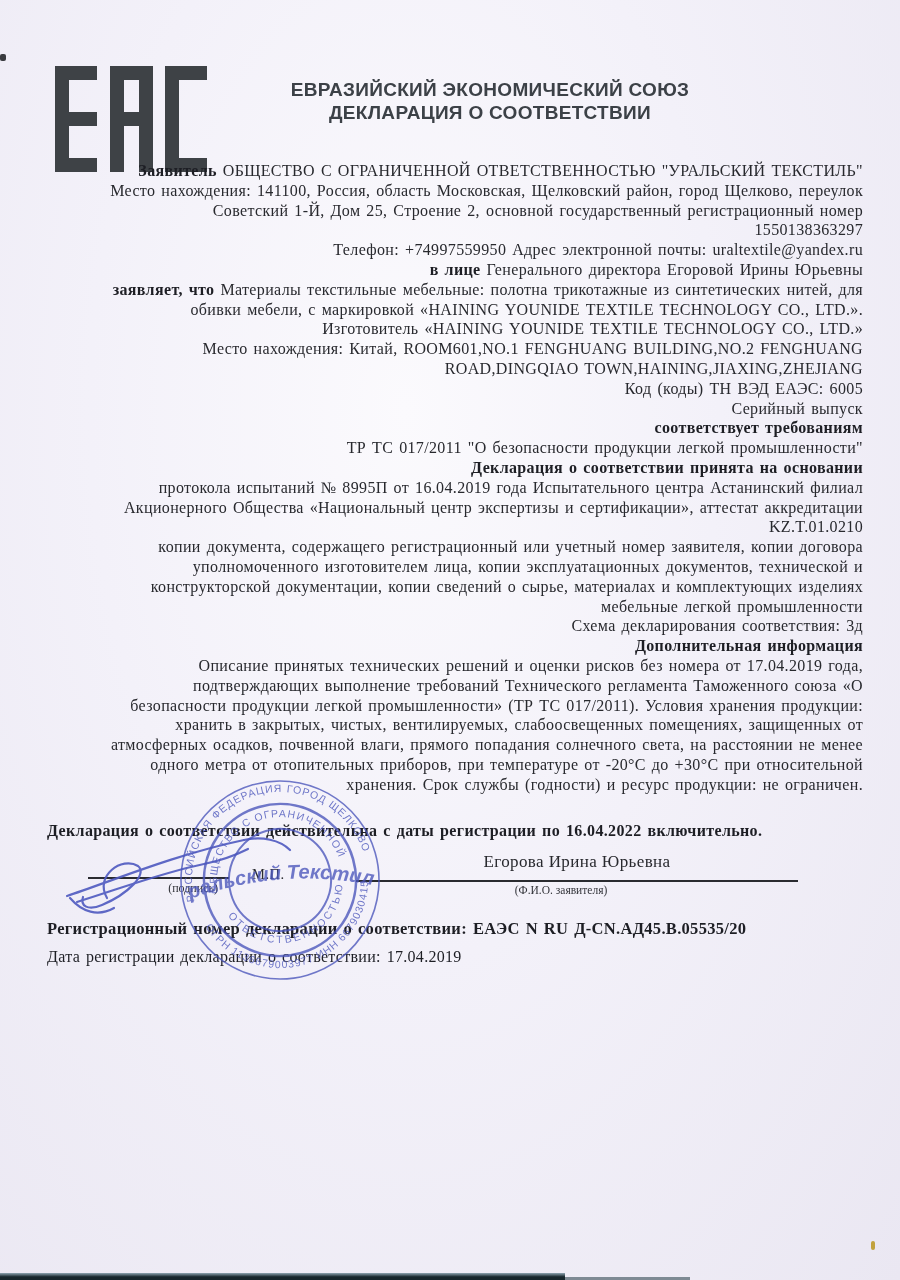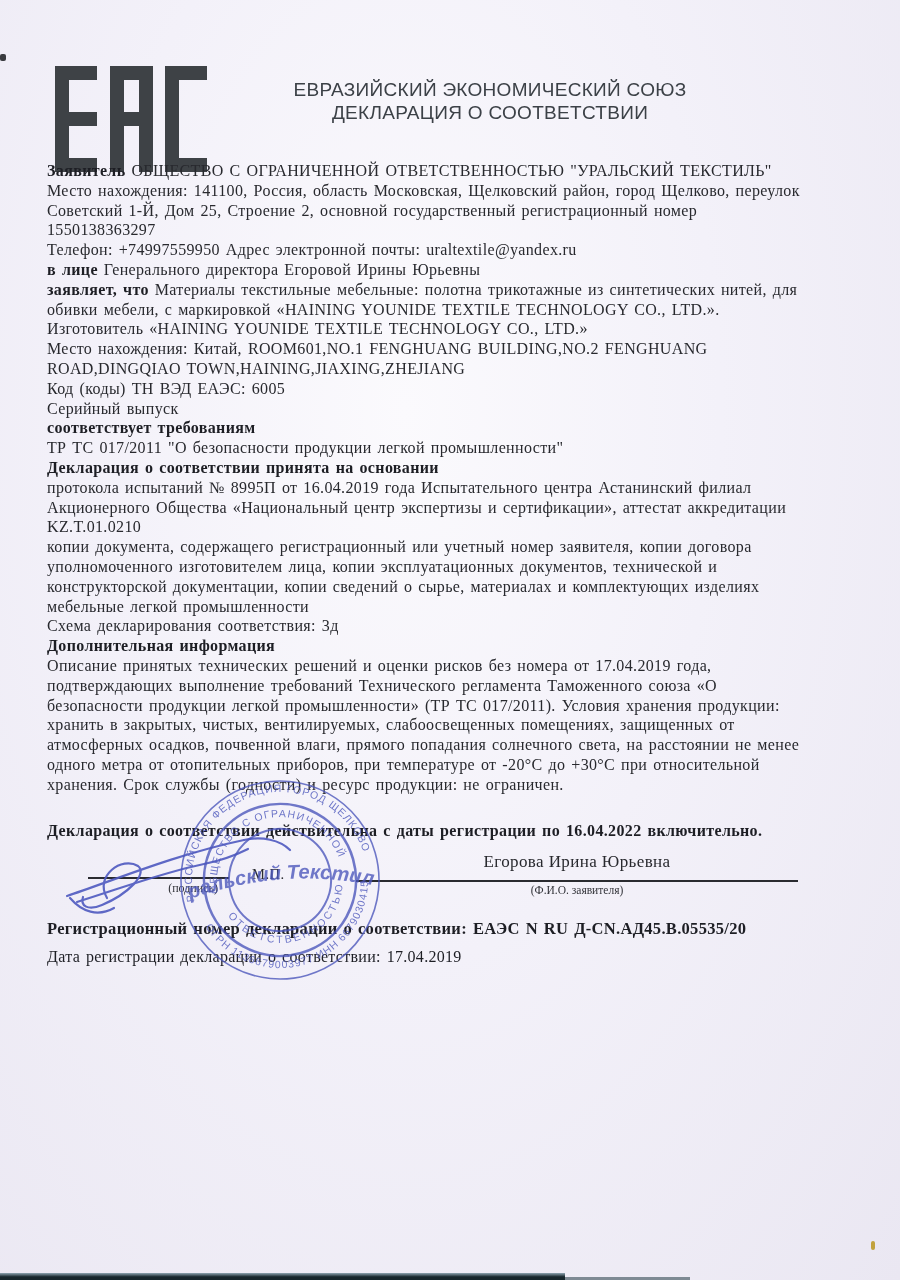--- a/index.html
+++ b/index.html
@@ -3,36 +3,36 @@
 <meta charset="utf-8">
 <style>
   html,body{margin:0;padding:0;}
   body{width:900px;height:1280px;overflow:hidden;font-family:"Liberation Serif",serif;}
   .page{position:relative;width:900px;height:1280px;
     background:radial-gradient(ellipse at 45% 32%, #fbfafd 0%, #f3f1f9 45%, #eae7f2 100%);
     color:#2b2c30;}
   
   .eac-logo{position:absolute;left:55px;top:66px;width:152px;height:106px;}
   .doc-title{position:absolute;left:230px;top:78px;width:520px;text-align:center;
-    font-family:"Liberation Sans",sans-serif;font-weight:normal;font-size:19px;line-height:23px;
+    font-family:"Liberation Sans",sans-serif;font-weight:bold;font-size:19px;line-height:23px;
     color:#3c4147;letter-spacing:.3px;}
   
   .body-text{position:absolute;left:47px;top:161px;width:816px;font-size:16px;line-height:19.8px;
     letter-spacing:.35px;word-spacing:1.6px;color:#28292e;}
-  .body-text .line{white-space:nowrap;}
+  .body-text .line{white-space:nowrap;text-align:right;}
   .body-text b{color:#1d1e24;}
   .validity{position:absolute;left:47px;top:822px;width:816px;font-size:16px;font-weight:bold;
     letter-spacing:.35px;word-spacing:1.6px;color:#1d1e24;}
   
   .sig-line-1{position:absolute;left:88px;top:877px;width:141px;border-top:2px solid #2a2b30;}
   .sig-label-1{position:absolute;left:98px;top:881px;width:120px;text-align:right;font-size:12px;color:#33343a;}
   .mp-mark{position:absolute;left:252px;top:866px;font-size:14.5px;color:#2a2b30;letter-spacing:.5px;}
   .sig-line-2{position:absolute;left:356px;top:880px;width:442px;border-top:2px solid #2a2b30;}
   .sig-name{position:absolute;left:356px;top:852px;width:442px;text-align:center;font-size:17px;color:#28292e;letter-spacing:.4px;}
-  .sig-label-2{position:absolute;left:356px;top:884px;width:442px;text-align:center;font-size:11.5px;color:#33343a;}
+  .sig-label-2{position:absolute;left:340px;top:884px;width:442px;text-align:center;font-size:11.5px;color:#33343a;}
   
   .reg-number{position:absolute;left:47px;top:919px;width:830px;font-size:16.5px;font-weight:bold;
     letter-spacing:.3px;word-spacing:1.5px;color:#1d1e24;}
   .reg-date{position:absolute;left:47px;top:948px;width:830px;font-size:16px;font-weight:normal;
     letter-spacing:.3px;word-spacing:1.5px;color:#1d1e24;}
   
   .stamp-svg{position:absolute;left:168px;top:768px;width:224px;height:224px;opacity:.78;z-index:5;}
   .stamp-svg text{fill:#4a55bb;font-family:"Liberation Sans",sans-serif;}
   .stamp-svg circle{stroke:#4a55bb;fill:none;}
   .signature-svg{position:absolute;left:52px;top:826px;width:270px;height:92px;z-index:4;opacity:.9;}

